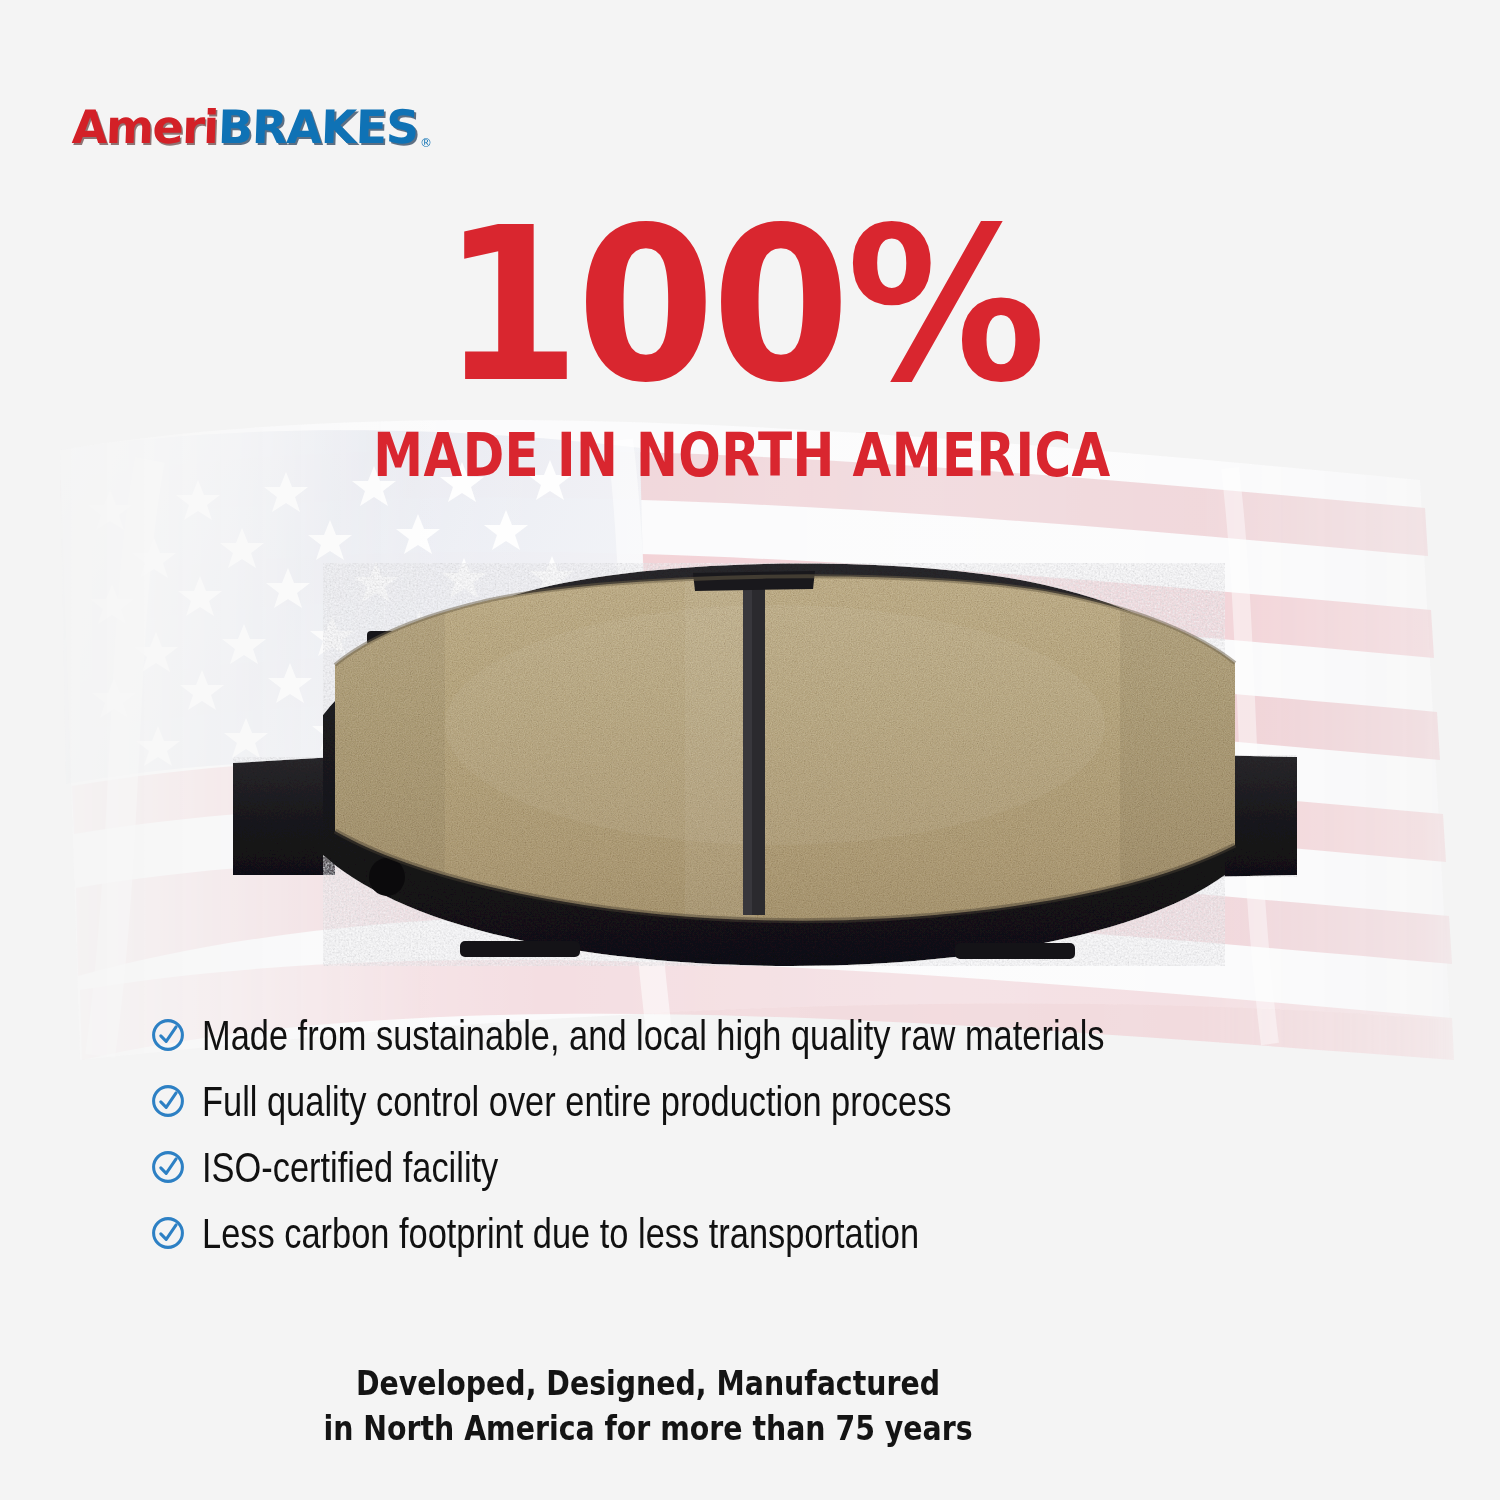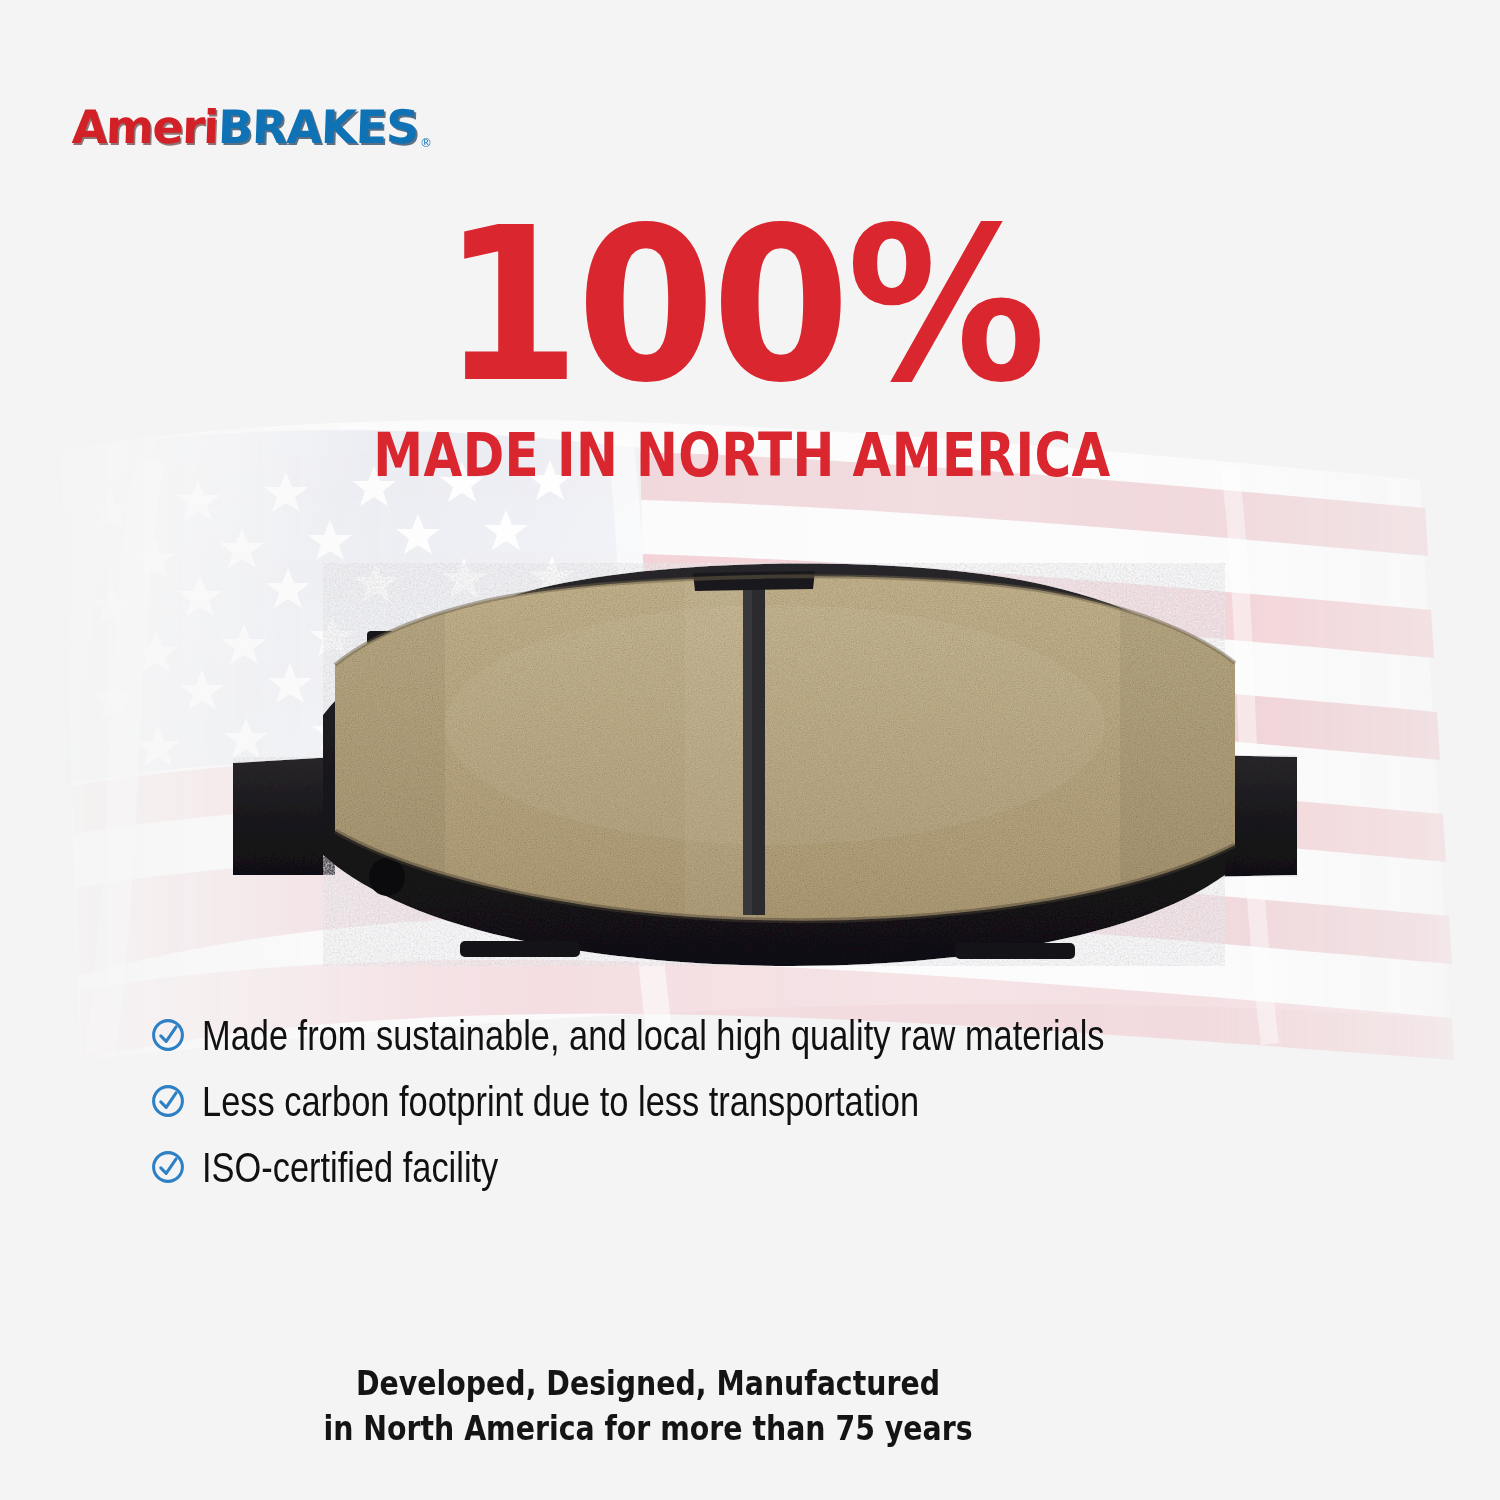--- a/index.html
+++ b/index.html
@@ -371,37 +371,44 @@
   <div class="bullets">
 
     <div class="bullet">
       <svg class="bullet-icon" viewBox="0 0 40 40">
         <circle cx="20" cy="20" r="16" fill="none" stroke="#2d80c4" stroke-width="3.4"></circle>
         <path d="M 12,21 L 18,27 L 29,11" fill="none" stroke="#2d80c4" stroke-width="3.4" stroke-linecap="round" stroke-linejoin="round"></path>
       </svg>
       <span class="bullet-text">Made from sustainable, and local high quality raw materials</span>
     </div>
 
+    <div class="bullet">
+      <svg class="bullet-icon" viewBox="0 0 40 40">
+        <circle cx="20" cy="20" r="16" fill="none" stroke="#2d80c4" stroke-width="3.4"></circle>
+        <path d="M 12,21 L 18,27 L 29,11" fill="none" stroke="#2d80c4" stroke-width="3.4" stroke-linecap="round" stroke-linejoin="round"></path>
+      </svg>
+      <span class="bullet-text">Full quality control over entire production process</span>
+    </div>
+
+    <div class="bullet">
+      <svg class="bullet-icon" viewBox="0 0 40 40">
+        <circle cx="20" cy="20" r="16" fill="none" stroke="#2d80c4" stroke-width="3.4"></circle>
+        <path d="M 12,21 L 18,27 L 29,11" fill="none" stroke="#2d80c4" stroke-width="3.4" stroke-linecap="round" stroke-linejoin="round"></path>
+      </svg>
+      <span class="bullet-text">ISO-certified facility</span>
+    </div>
 
     <div class="bullet">
       <svg class="bullet-icon" viewBox="0 0 40 40">
         <circle cx="20" cy="20" r="16" fill="none" stroke="#2d80c4" stroke-width="3.4"></circle>
         <path d="M 12,21 L 18,27 L 29,11" fill="none" stroke="#2d80c4" stroke-width="3.4" stroke-linecap="round" stroke-linejoin="round"></path>
       </svg>
       <span class="bullet-text">Less carbon footprint due to less transportation</span>
     </div>
 
-    <div class="bullet">
-      <svg class="bullet-icon" viewBox="0 0 40 40">
-        <circle cx="20" cy="20" r="16" fill="none" stroke="#2d80c4" stroke-width="3.4"></circle>
-        <path d="M 12,21 L 18,27 L 29,11" fill="none" stroke="#2d80c4" stroke-width="3.4" stroke-linecap="round" stroke-linejoin="round"></path>
-      </svg>
-      <span class="bullet-text">ISO-certified facility</span>
-    </div>
-
   </div>
 
   <div class="footer">
     <div class="footer-line">Developed, Designed, Manufactured</div>
     <div class="footer-line">in North America for more than 75 years</div>
   </div>
 
 </div>
 
 </body></html>

